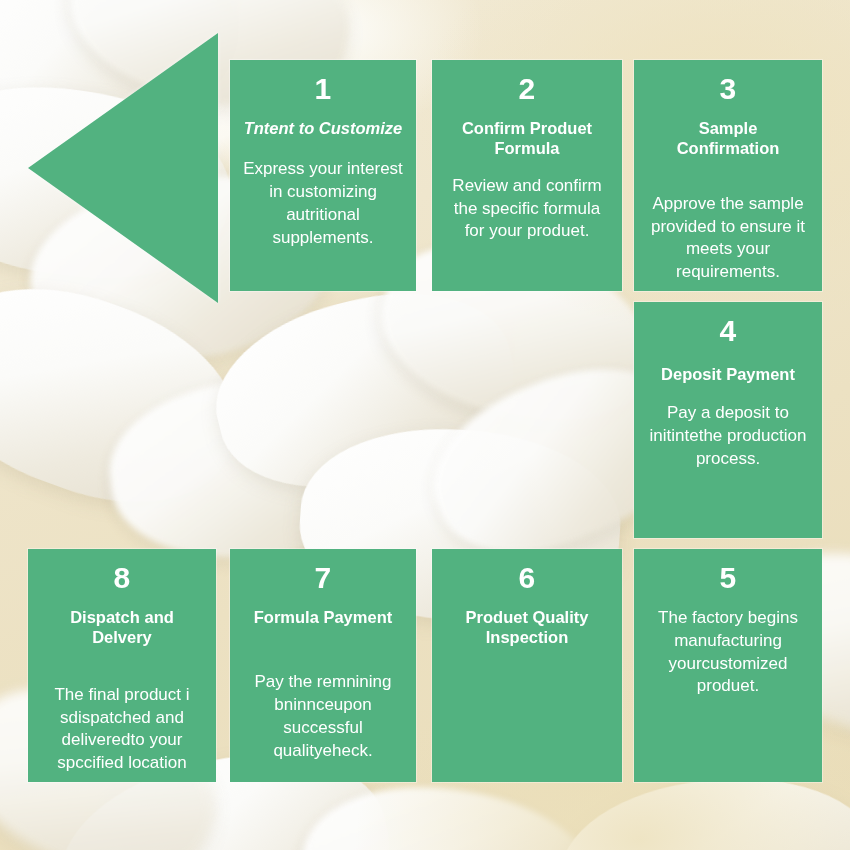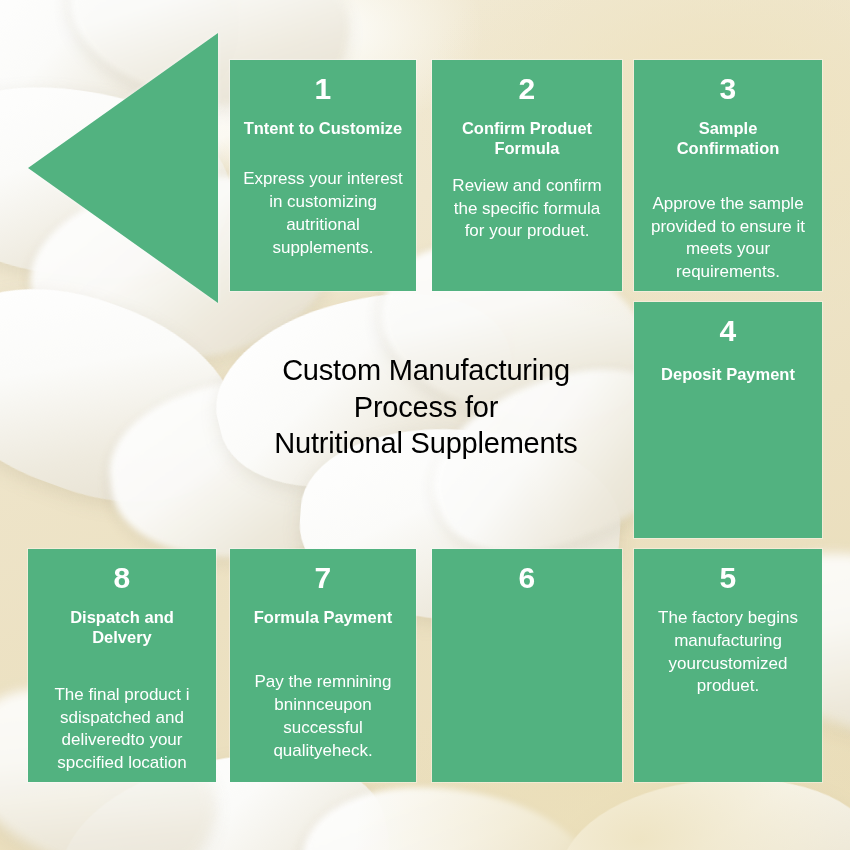--- a/index.html
+++ b/index.html
@@ -119,21 +119,21 @@
   
   #box5 { left: 634px; top: 549px; width: 188px; height: 233px; }
   #box6 { left: 432px; top: 549px; width: 190px; height: 233px; }
   #box7 { left: 230px; top: 549px; width: 186px; height: 233px; }
   #box8 { left: 28px;  top: 549px; width: 188px; height: 233px; }
 
   #box4 .num { margin-bottom: 18px; }
   #box4 .title { margin-bottom: 18px; }
   #box5 .title { margin-bottom: 30px; }
   #box3 .title { margin-bottom: 34px; }
-  #box1 .title { margin-bottom: 30px; }
+  #box1 .title { margin-bottom: 20px; font-style: italic; }
   #box7 .title { margin-bottom: 44px; }
   #box8 .title { margin-bottom: 36px; }
 
   
   .center-title {
     position: absolute;
     left: 228px;
     top: 352px;
     width: 396px;
     text-align: center;
@@ -184,42 +184,39 @@
 
   <div class="box" id="box3">
     <div class="num">3</div>
     <div class="title">Sample Confirmation</div>
     <div class="desc">Approve the sample provided to ensure it meets your requirements.</div>
   </div>
 
   <div class="box" id="box4">
     <div class="num">4</div>
     <div class="title">Deposit Payment</div>
+    <div class="desc">Pay a deposit to initintethe production process.</div>
   </div>
 
   <div class="box" id="box5">
     <div class="num">5</div>
     <div class="desc">The factory begins manufacturing yourcustomized produet.</div>
   </div>
 
   <div class="box" id="box6">
     <div class="num">6</div>
+    <div class="title">Produet Quality Inspection</div>
   </div>
 
   <div class="box" id="box7">
     <div class="num">7</div>
     <div class="title">Formula Payment</div>
     <div class="desc">Pay the remnining bninnceupon successful qualityeheck.</div>
   </div>
 
   <div class="box" id="box8">
     <div class="num">8</div>
     <div class="title">Dispatch and Delvery</div>
     <div class="desc">The final product i sdispatched and deliveredto your spccified location</div>
   </div>
 
-  <div class="center-title">
-    <div>Custom Manufacturing</div>
-    <div>Process for</div>
-    <div>Nutritional Supplements</div>
-  </div>
 
 </div>
 
 </body></html>

